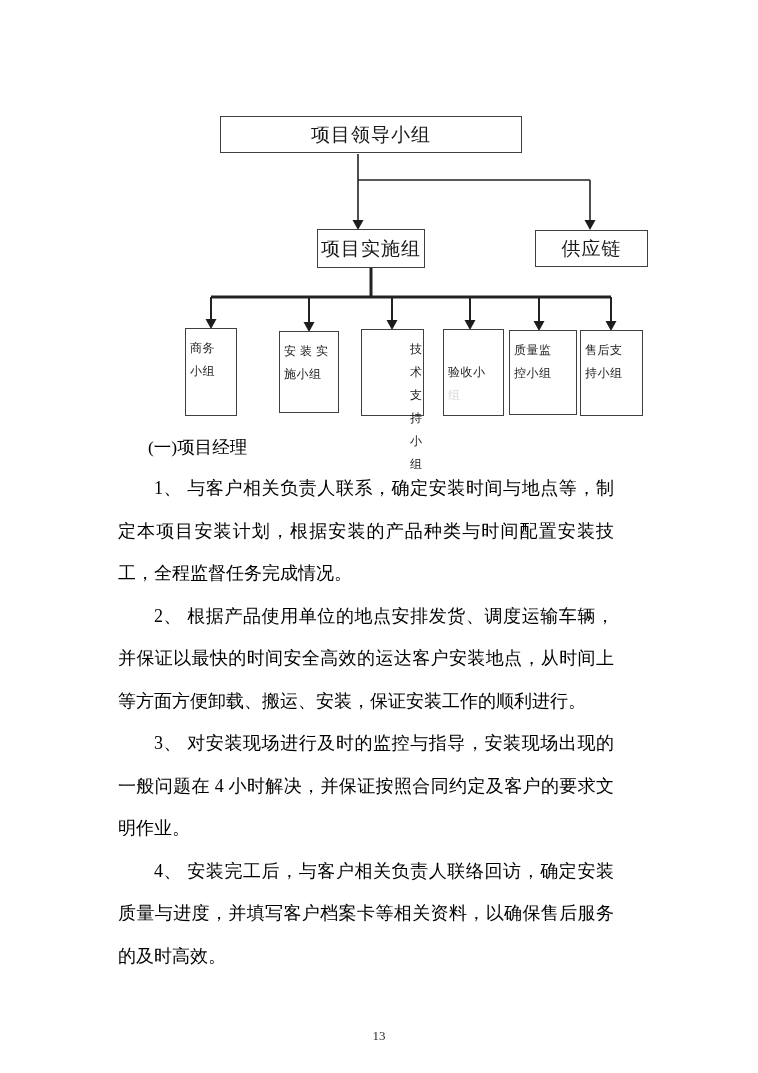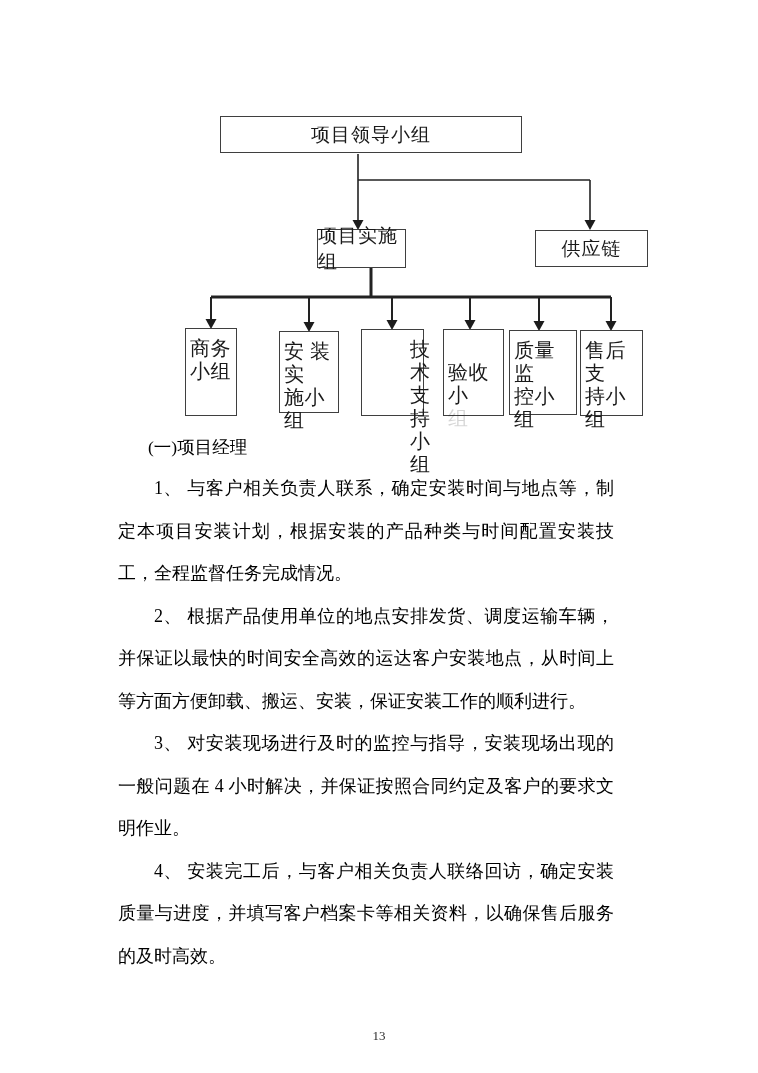--- a/index.html
+++ b/index.html
@@ -17,25 +17,25 @@
     position:absolute;
     box-sizing:border-box;
     border:1.5px solid #3f3f3f;
     background:#fff;
     color:#1a1a1a;
     display:flex;align-items:center;justify-content:center;
     font-size:19px;
     letter-spacing:1px;
   }
   .root{left:220px;top:116px;width:302px;height:37px;}
-  .l2a{left:317px;top:229px;width:89px;height:39px;}
+  .l2a{left:317px;top:229px;width:108px;height:39px;}
   .l2b{left:535px;top:230px;width:113px;height:37px;text-align:center;}
   .sm{
     display:block;
-    font-size:20px;line-height:23px;
+    font-size:12px;line-height:23px;
     padding:8px 2px 0 4px;
     white-space:pre-line;
     letter-spacing:0.5px;
   }
   .b1{left:185px;top:328px;width:52px;height:88px;}
   .b2{left:279px;top:331px;width:60px;height:82px;}
   .b3{left:361px;top:329px;width:63px;height:87px;padding-left:48px;}
   .b4{left:443px;top:329px;width:61px;height:87px;}
   .b5{left:509px;top:330px;width:68px;height:85px;}
   .b6{left:580px;top:330px;width:63px;height:86px;}

